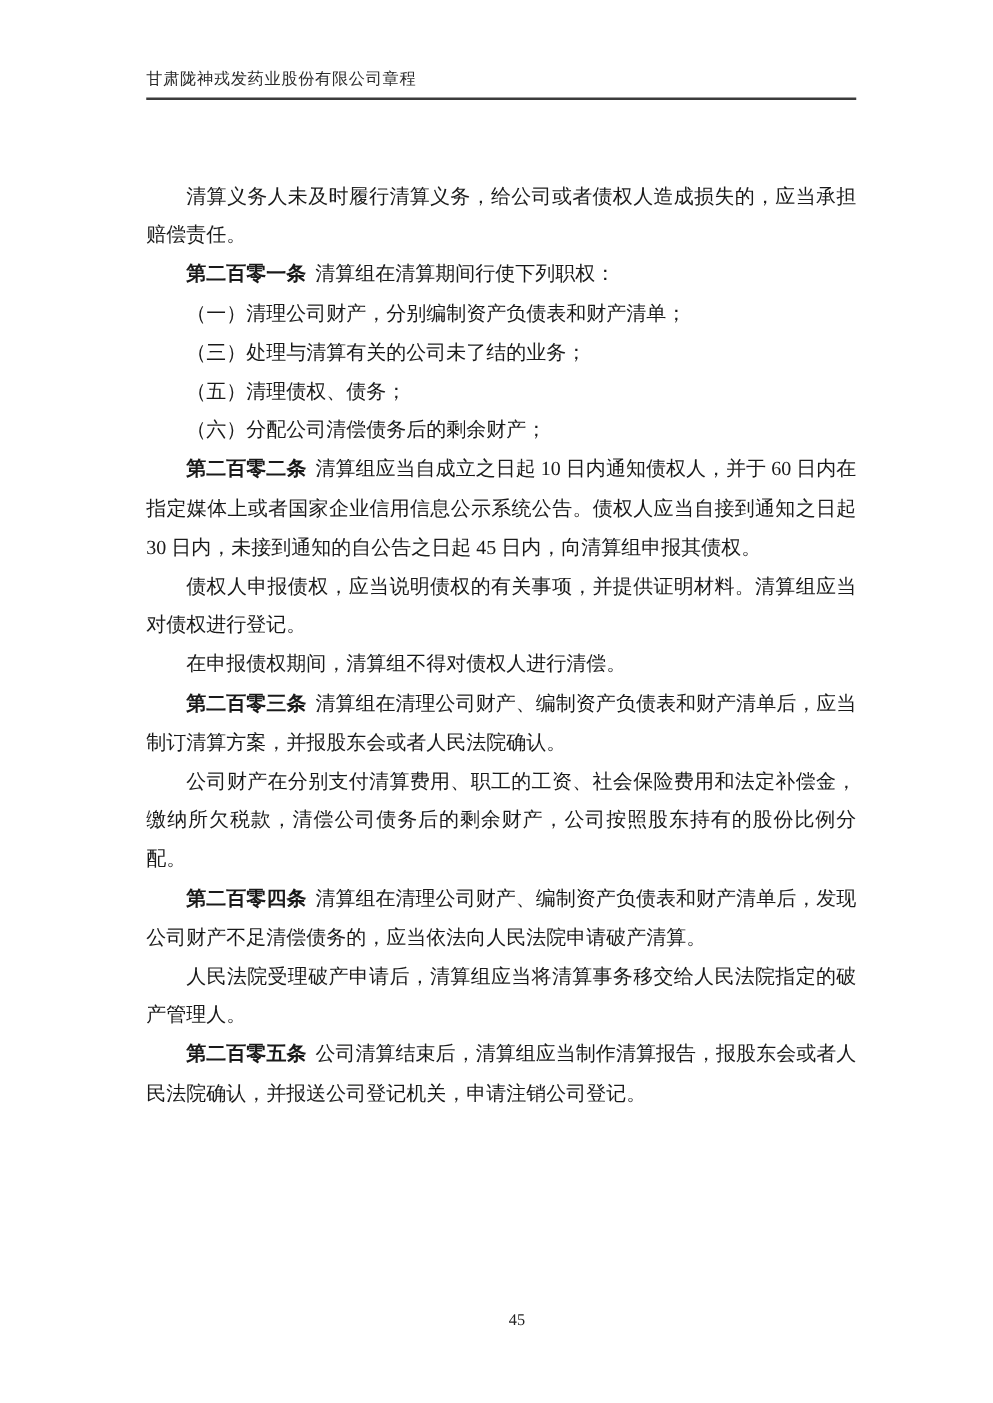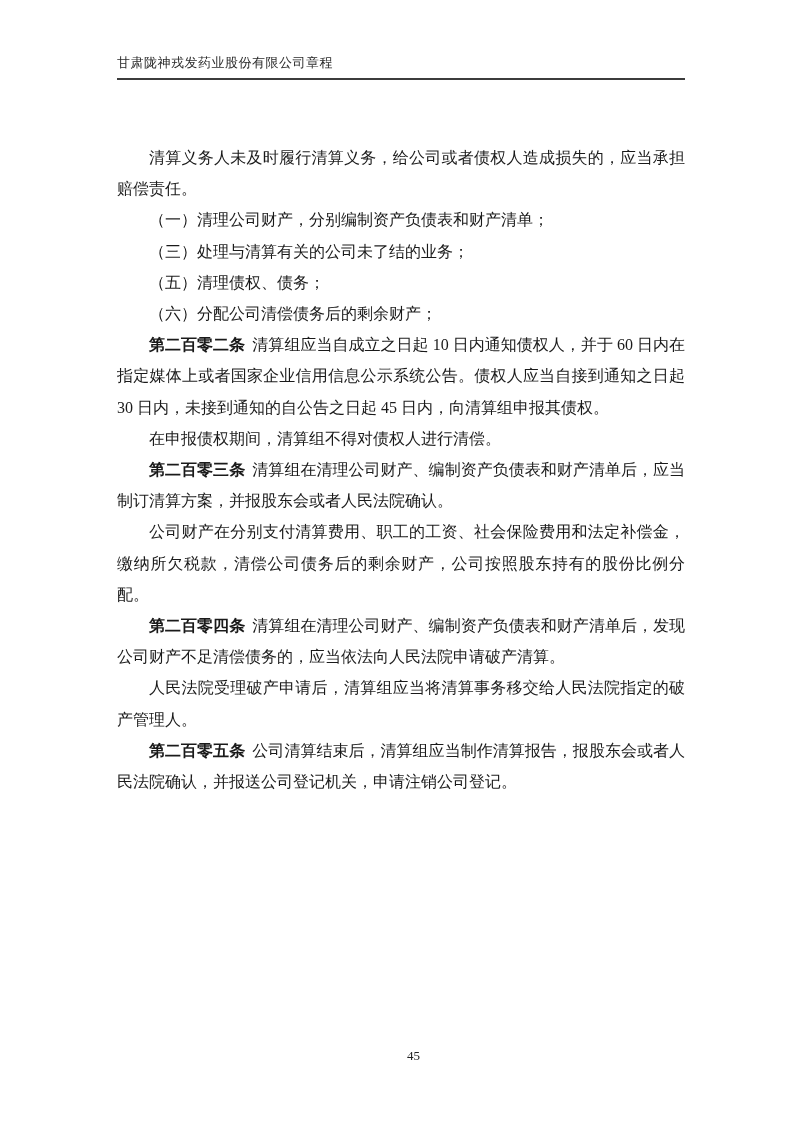--- a/index.html
+++ b/index.html
@@ -62,25 +62,27 @@
 <body>
 
 <div class="page">
 
   <div class="doc-header">
     <span>甘肃陇神戎发药业股份有限公司章程</span>
   </div>
 
   <div class="doc-content">
     <p class="para"><span class="lead"></span><span>清算义务人未及时履行清算义务，给公司或者债权人造成损失的，应当承担赔偿责任。</span></p>
+    <p class="para"><span class="lead">第二百零一条</span><span>清算组在清算期间行使下列职权：</span></p>
     <p class="para"><span class="lead"></span><span>（一）清理公司财产，分别编制资产负债表和财产清单；</span></p>
     <p class="para"><span class="lead"></span><span>（三）处理与清算有关的公司未了结的业务；</span></p>
     <p class="para"><span class="lead"></span><span>（五）清理债权、债务；</span></p>
     <p class="para"><span class="lead"></span><span>（六）分配公司清偿债务后的剩余财产；</span></p>
     <p class="para"><span class="lead">第二百零二条</span><span>清算组应当自成立之日起 10 日内通知债权人，并于 60 日内在指定媒体上或者国家企业信用信息公示系统公告。债权人应当自接到通知之日起 30 日内，未接到通知的自公告之日起 45 日内，向清算组申报其债权。</span></p>
+    <p class="para"><span class="lead"></span><span>债权人申报债权，应当说明债权的有关事项，并提供证明材料。清算组应当对债权进行登记。</span></p>
     <p class="para"><span class="lead"></span><span>在申报债权期间，清算组不得对债权人进行清偿。</span></p>
     <p class="para"><span class="lead">第二百零三条</span><span>清算组在清理公司财产、编制资产负债表和财产清单后，应当制订清算方案，并报股东会或者人民法院确认。</span></p>
     <p class="para"><span class="lead"></span><span>公司财产在分别支付清算费用、职工的工资、社会保险费用和法定补偿金，缴纳所欠税款，清偿公司债务后的剩余财产，公司按照股东持有的股份比例分配。</span></p>
     <p class="para"><span class="lead">第二百零四条</span><span>清算组在清理公司财产、编制资产负债表和财产清单后，发现公司财产不足清偿债务的，应当依法向人民法院申请破产清算。</span></p>
     <p class="para"><span class="lead"></span><span>人民法院受理破产申请后，清算组应当将清算事务移交给人民法院指定的破产管理人。</span></p>
     <p class="para"><span class="lead">第二百零五条</span><span>公司清算结束后，清算组应当制作清算报告，报股东会或者人民法院确认，并报送公司登记机关，申请注销公司登记。</span></p>
   </div>
 
   <div class="doc-footer">
     <span>45</span>

